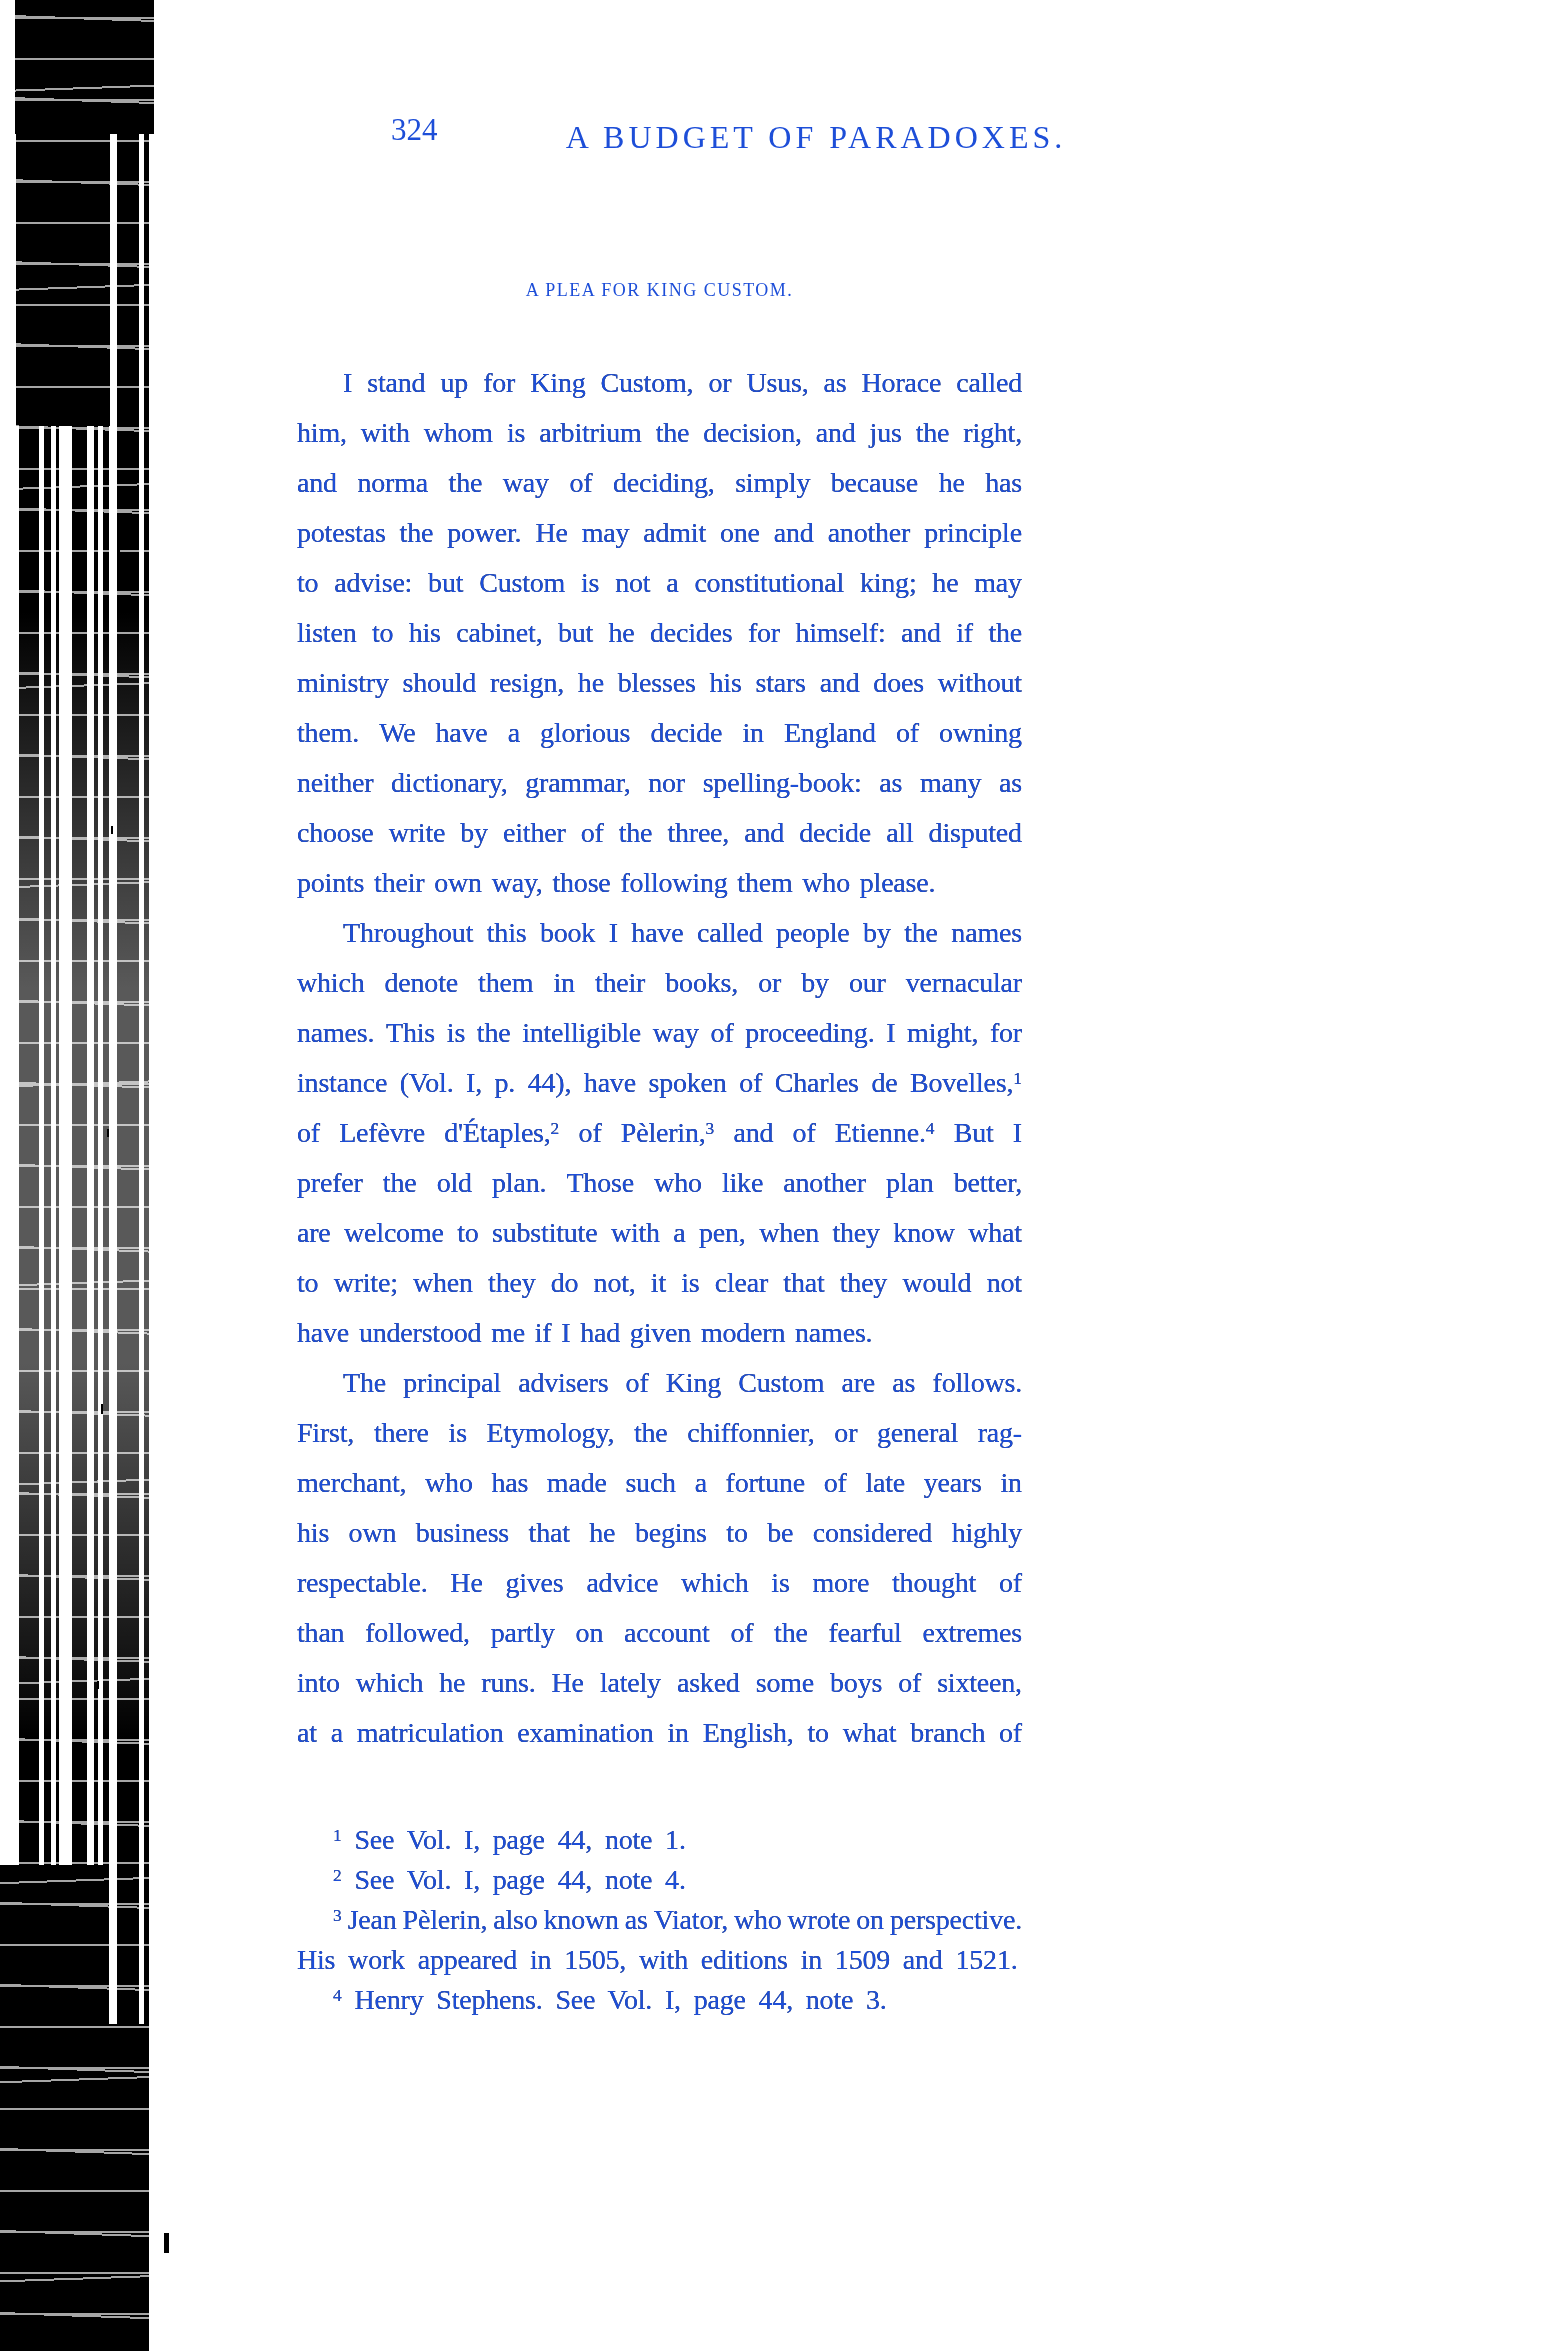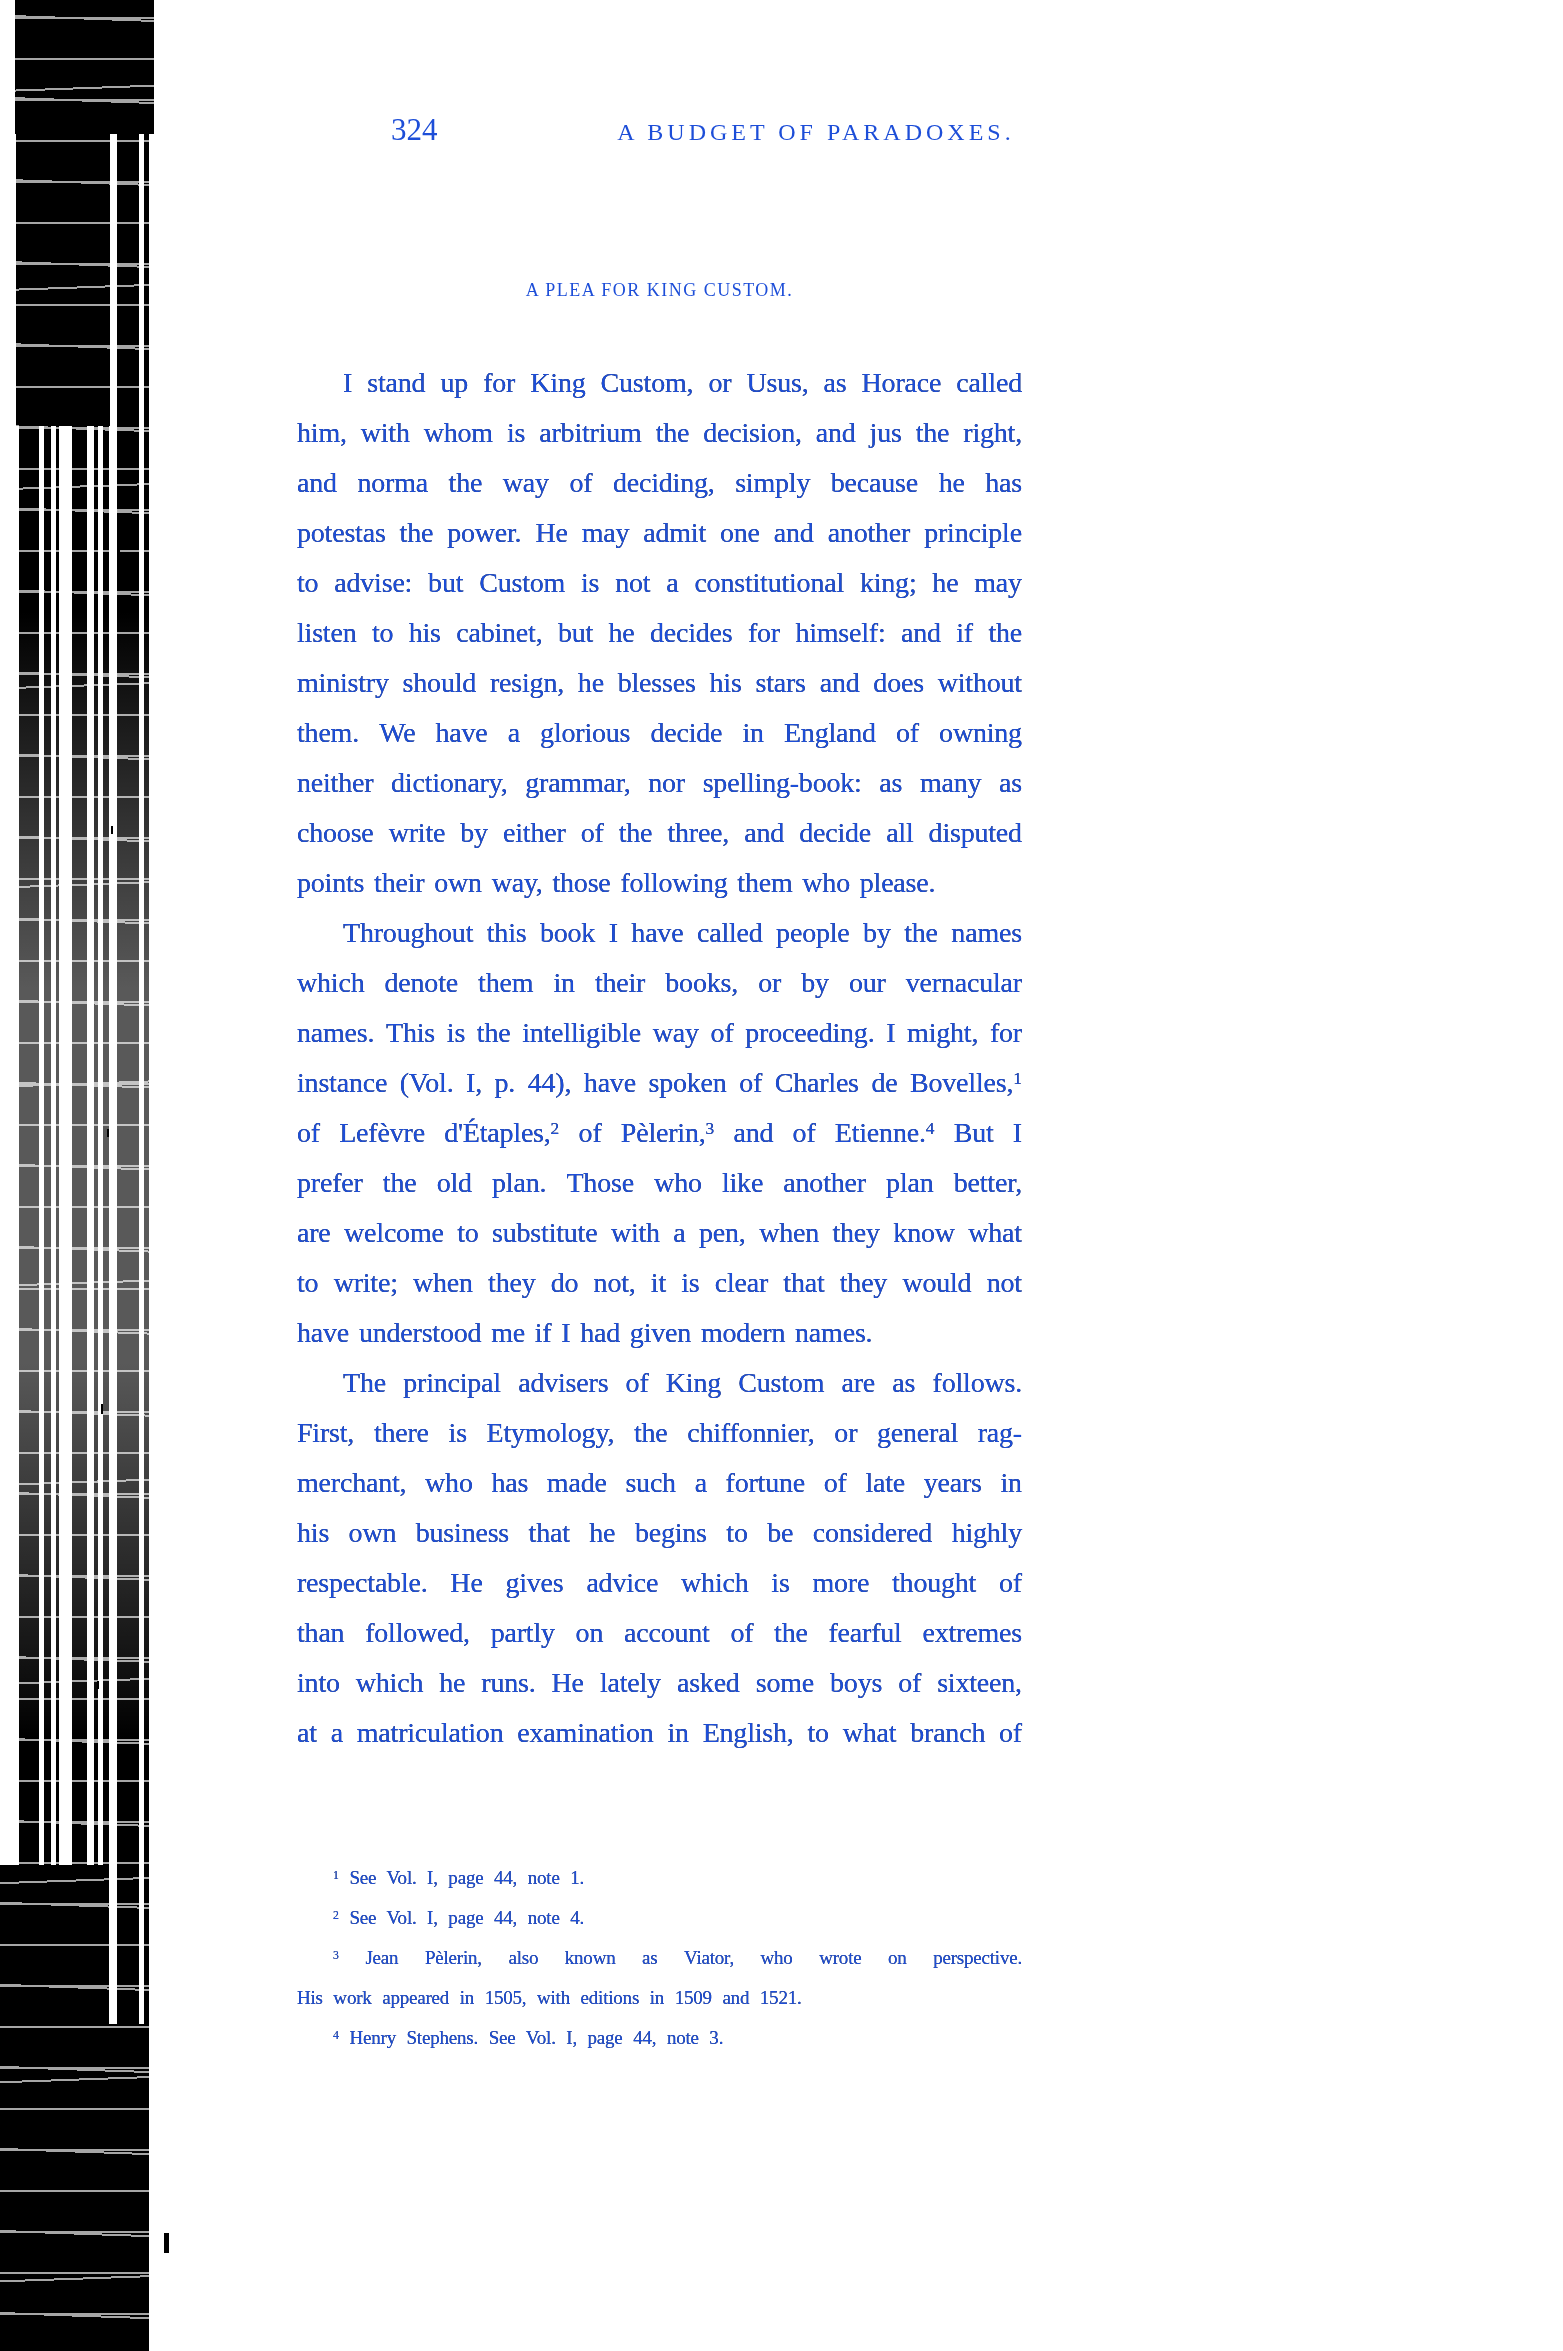--- a/index.html
+++ b/index.html
@@ -30,29 +30,29 @@
   .g-noise{position:absolute;inset:0;opacity:.65;background:
       repeating-linear-gradient(180deg, transparent 0 17px, #fff 17px 19px, transparent 19px 41px),
       repeating-linear-gradient(2deg, transparent 0 37px, #fff 37px 39px, transparent 39px 82px),
       repeating-linear-gradient(178deg, transparent 0 90px, #fff 90px 92px, transparent 92px 199px);}
   .g-fade{position:absolute;inset:0;background:
       linear-gradient(180deg, rgba(255,255,255,0) 0 26%, rgba(255,255,255,.35) 42% 58%, rgba(255,255,255,0) 74%);}
   .speck{position:absolute;background:#000;}
   
   .pageno{position:absolute;left:391px;top:111px;font-size:31px;line-height:38px;}
   .running{position:absolute;left:816px;top:119px;transform:translateX(-50%);
-      font-size:24px;letter-spacing:4px;white-space:nowrap;}
+      font-size:32px;letter-spacing:4px;white-space:nowrap;}
   .sectitle{position:absolute;left:297px;top:280px;width:725px;text-align:center;
       font-size:18px;letter-spacing:1.5px;}
   .bodytext{position:absolute;left:297px;top:358px;width:725px;
       font-size:28px;letter-spacing:-0.2px;word-spacing:3px;
       text-shadow:0 0 0.5px rgba(0,0,0,.85);}
   .footnotes{position:absolute;left:297px;top:1820px;width:725px;
-      font-size:19px;letter-spacing:-0.2px;word-spacing:6px;
-      text-shadow:0 0 0.4px rgba(0,0,0,.8);margin-top:38px;}
+      font-size:28px;letter-spacing:-0.2px;word-spacing:6px;
+      text-shadow:0 0 0.4px rgba(0,0,0,.8);}
   .bl{height:50px;line-height:50px;white-space:nowrap;}
   .fnl{height:40px;line-height:40px;white-space:nowrap;}
   .j{display:flex;justify-content:space-between;}
   .ind{padding-left:46px;}
   .find{padding-left:36px;}
   .it{}
   .sup{font-size:.62em;position:relative;top:-.45em;letter-spacing:0;}
   .w{white-space:nowrap;}
 </style>
 </head>

